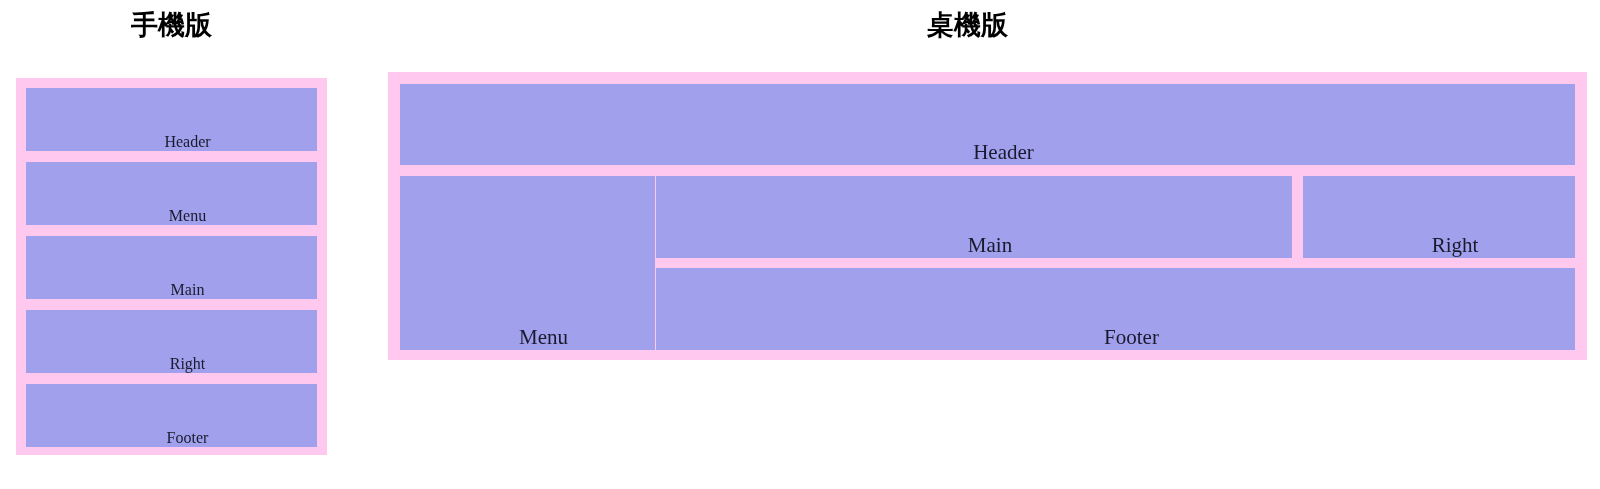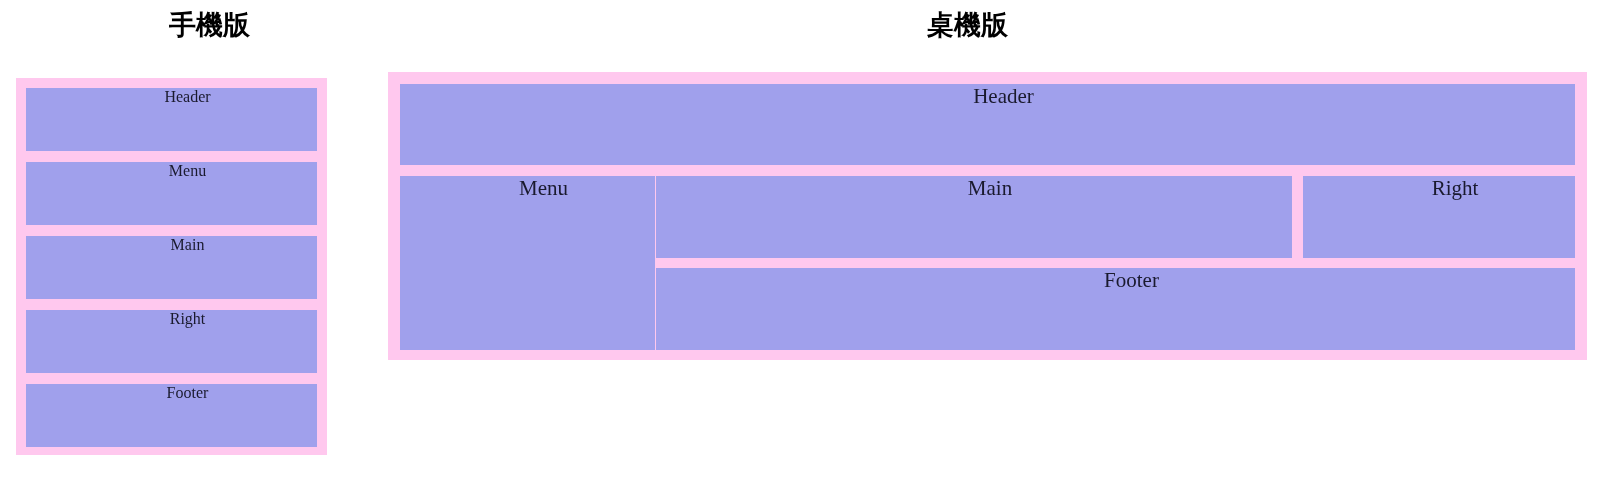--- a/index.html
+++ b/index.html
@@ -21,35 +21,35 @@
     position: absolute;
     top: 8px;
     font-family: "DejaVu Sans", "Liberation Sans", sans-serif;
     font-weight: bold;
     font-size: 27px;
     line-height: 34px;
     color: #000000;
     text-align: center;
     white-space: nowrap;
   }
-  #mobile-title  { left: 0;    width: 343px; padding-left: 38px; }
+  #mobile-title  { left: 0;    width: 343px; }
   #desktop-title { left: 368px; width: 1199px; }
 
   
   .wrap {
     position: absolute;
     background: var(--pink);
     box-sizing: border-box;
   }
   .cell {
     position: absolute;
     background: var(--purple);
     box-sizing: border-box;
     display: flex;
-    align-items: flex-start;
+    align-items: flex-end;
     justify-content: center;
     color: var(--ink);
     white-space: nowrap;
     padding-left: 32px;
   }
 
   
   #mobile-wrap {
     left: 16px;
     top: 78px;

